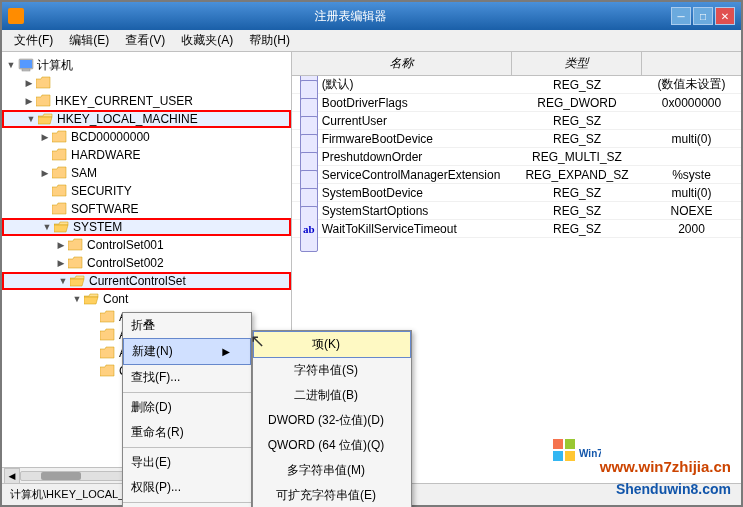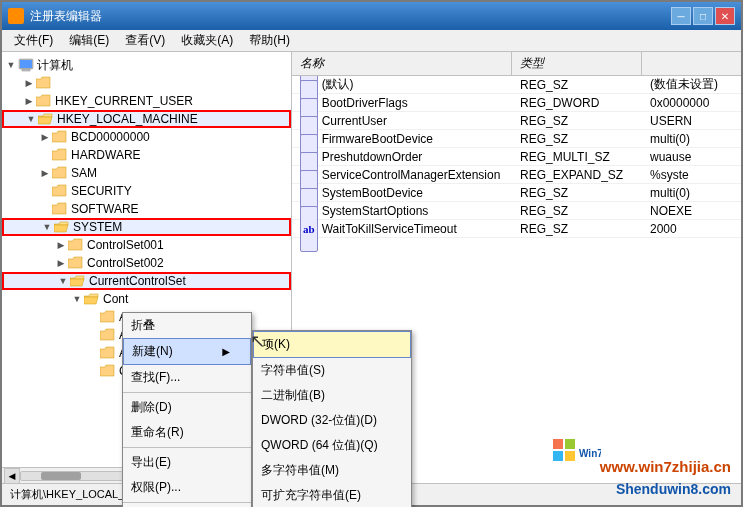--- a/index.html
+++ b/index.html
@@ -359,21 +359,21 @@
 
     .indented-1 { padding-left: 20px; }
     .indented-2 { padding-left: 36px; }
     .indented-3 { padding-left: 52px; }
     .indented-4 { padding-left: 68px; }
     .indented-5 { padding-left: 84px; }
   </style>
 </head>
 <body>
 
-<div class="window" style="position:relative;">
+<div class="window" style="position:relative;text-align:center;">
 
   <div class="title-bar">
     <div class="title-bar-icon"></div>
     <span class="title-text">注册表编辑器</span>
     <div class="title-buttons">
       <div class="title-btn">─</div>
       <div class="title-btn">□</div>
       <div class="title-btn close">✕</div>
     </div>
   </div>
@@ -613,39 +613,37 @@
           <div class="table-cell col-type">REG_DWORD</div>
           <div class="table-cell col-data">0x0000000</div>
         </div>
 
         <div class="table-row">
           <div class="table-cell cell-icon col-name">
             <span class="reg-icon">ab</span>
             <span>CurrentUser</span>
           </div>
           <div class="table-cell col-type">REG_SZ</div>
-          <div class="table-cell col-data">USERN</div>
         </div>
 
         <div class="table-row">
           <div class="table-cell cell-icon col-name">
             <span class="reg-icon">ab</span>
             <span>FirmwareBootDevice</span>
           </div>
           <div class="table-cell col-type">REG_SZ</div>
           <div class="table-cell col-data">multi(0)</div>
         </div>
 
         <div class="table-row">
           <div class="table-cell cell-icon col-name">
             <span class="reg-icon">ab</span>
             <span>PreshutdownOrder</span>
           </div>
           <div class="table-cell col-type">REG_MULTI_SZ</div>
-          <div class="table-cell col-data">wuause</div>
         </div>
 
         <div class="table-row">
           <div class="table-cell cell-icon col-name">
             <span class="reg-icon">ab</span>
             <span>ServiceControlManagerExtension</span>
           </div>
           <div class="table-cell col-type">REG_EXPAND_SZ</div>
           <div class="table-cell col-data">%syste</div>
         </div>

